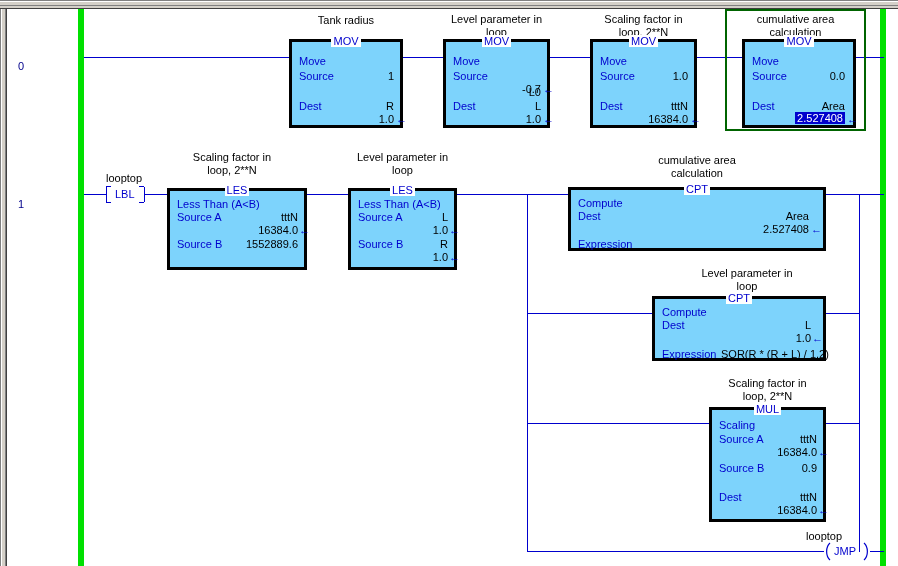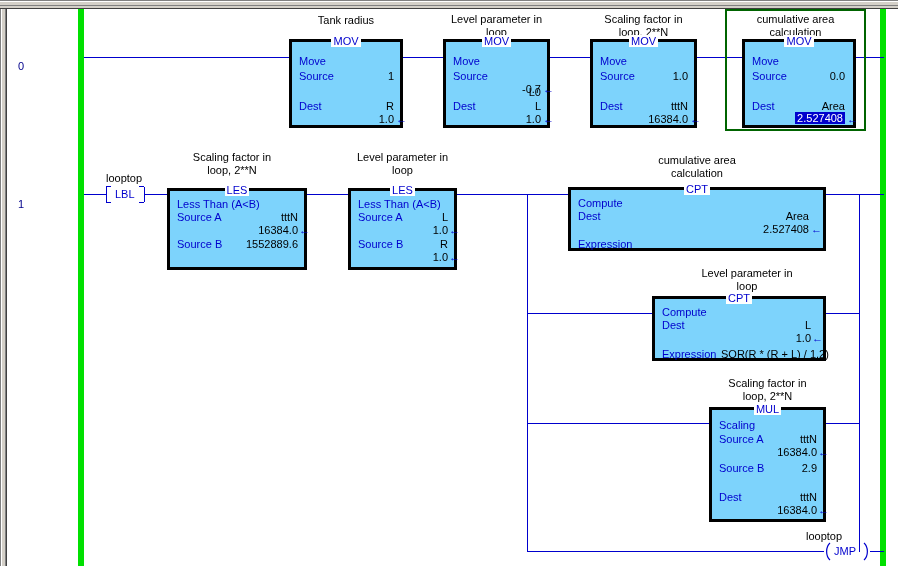--- a/index.html
+++ b/index.html
@@ -263,21 +263,21 @@
     <div class="blk" style="left:702px;top:398px;width:117px;height:115px;">
       <div class="blk-title">
         <span>MUL</span>
       </div>
       <div class="row-lbl" style="left:7px;top:9px;">Scaling</div>
       <div class="row-lbl" style="left:7px;top:23px;">Source A</div>
       <div class="row-val" style="left:30px;top:23px;width:75px;">tttN</div>
       <div class="row-val" style="left:25px;top:36px;width:80px;">16384.0</div>
       <div class="arrow" style="left:106px;top:36px;">←</div>
       <div class="row-lbl" style="left:7px;top:52px;">Source B</div>
-      <div class="row-val" style="left:30px;top:52px;width:75px;">2.9</div>
+      <div class="row-val" style="left:30px;top:52px;width:75px;">0.9</div>
       <div class="row-lbl" style="left:7px;top:81px;">Dest</div>
       <div class="row-val" style="left:30px;top:81px;width:75px;">tttN</div>
       <div class="row-val" style="left:25px;top:94px;width:80px;">16384.0</div>
       <div class="arrow" style="left:106px;top:94px;">←</div>
     </div>
     <div class="wire-h" style="left:819px;top:414px;width:34px;"></div>
 
     <div class="lbl-tag" style="left:793px;top:521px;width:48px;">looptop</div>
     <div class="brk" style="left:817px;top:533px;width:46px;height:19px;">
       <svg width="46" height="19" viewBox="0 0 46 19" style="position:absolute;left:0;top:0;">

